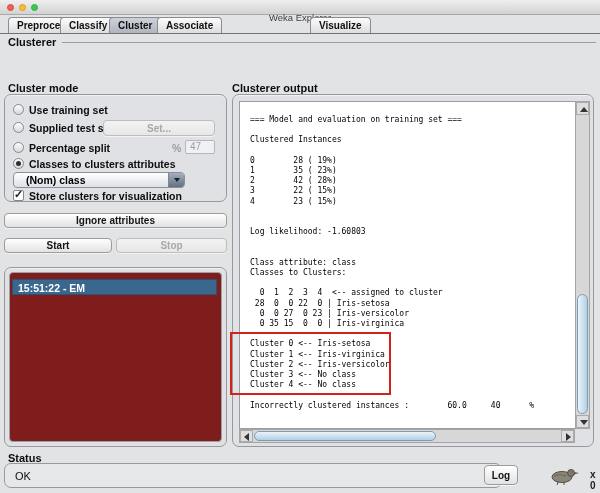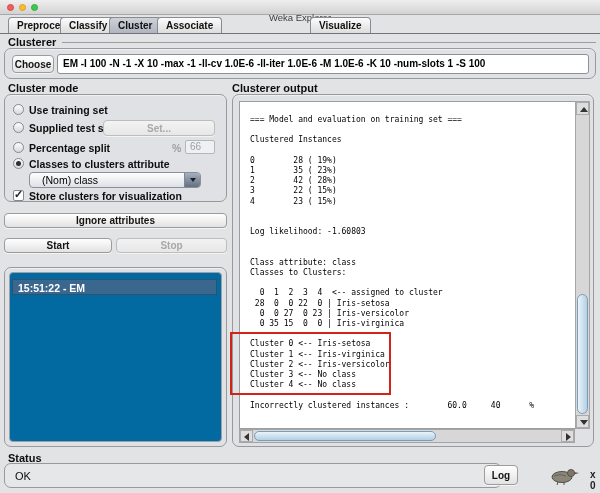--- a/index.html
+++ b/index.html
@@ -54,37 +54,37 @@
   .radio.on::after { content:""; position:absolute; left:2px; top:2px; width:5px; height:5px;
     border-radius:50%; background:#2d2f33; }
   .checkbox { position:absolute; left:8px; top:0; width:11px; height:11px;
     border:1px solid #85888d; border-radius:2px; background:#fff; }
   .checkbox.on::after { content:"\2713"; position:absolute; left:0px; top:-3px;
     font-size:11px; font-weight:bold; color:#24262a; }
   .ctl-label { position:absolute; left:24px; top:0; font-size:10.5px; font-weight:bold; color:#0d0d0d; }
   .gray { color:#9aa0a6; }
 
   
-  .dropdown { position:absolute; left:24px; width:172px; height:16px;
+  .dropdown { position:absolute; left:8px; width:172px; height:16px;
     border:1px solid #8b8f97; border-radius:4px; background:linear-gradient(#fefefe,#dde1e6);
-    font-size:10.5px; font-weight:normal; line-height:14px; }
+    font-size:10.5px; font-weight:bold; line-height:14px; }
   .dropdown .dd-text { position:absolute; left:12px; top:0; }
   .dd-arrow { position:absolute; right:0; top:0; width:16px; height:14px;
     background:linear-gradient(#a6afbc,#627083); border-left:1px solid #7d8694;
     border-radius:0 3px 3px 0; }
   .dd-arrow::after { content:""; position:absolute; left:5px; top:5px;
     border-left:3px solid transparent; border-right:3px solid transparent; border-top:4px solid #16202c; }
 
   
   .mini-field { position:absolute; height:14px; background:#eef0f2; border:1px solid #b3b7bc;
     border-radius:2px; font-size:10px; color:#9aa0a6; line-height:12px; padding-left:4px; }
 
   
   .list-area { position:absolute; left:4px; top:4px; right:4px; bottom:4px;
-    background:#0369a1; border:1px solid #9aa0a6; border-radius:4px; overflow:hidden; }
+    background:#7f1d1d; border:1px solid #9aa0a6; border-radius:4px; overflow:hidden; }
   .list-item.selected { position:absolute; left:2px; top:6px; right:4px; height:16px;
     background:#3a678e; color:#fff; font-size:10.5px; font-weight:bold;
     line-height:16px; padding-left:5px; border:1px solid #2c5272; }
 
   
   .out-white { position:absolute; left:6px; top:6px; width:336px; height:328px;
     background:#fff; border:1px solid #9a9da1; border-right:none; }
   .out-pre { position:absolute; left:10px; top:13px;
     font-family:"DejaVu Sans Mono","Liberation Mono",monospace;
     font-size:8px; line-height:10.2px; color:#000; white-space:pre; }
@@ -136,49 +136,45 @@
     <div class="tab" style="left:60px;">Classify</div>
     <div class="tab selected" style="left:109px;">Cluster</div>
     <div class="tab" style="left:157px;">Associate</div>
     <div class="tab" style="left:303px;margin-left:7px;">Visualize</div>
   </div>
   <div class="tabbar-rule"></div>
 
   <div class="hdr" style="left:8px; top:36px;">Clusterer</div>
   <div class="hdr-rule" style="left:62px; top:42px; width:534px;"></div>
 
-  <div class="panel" style="left:4px; top:48px; width:592px; height:31px;">
-    <button class="btn" style="left:7px; top:6px; width:42px; height:18px;">Choose</button>
-    <div class="scheme-field">EM -I 100 -N -1 -X 10 -max -1 -ll-cv 1.0E-6 -ll-iter 1.0E-6 -M 1.0E-6 -K 10 -num-slots 1 -S 100</div>
-  </div>
 
   <div class="hdr" style="left:8px; top:82px;">Cluster mode</div>
   <div class="panel" style="left:4px; top:94px; width:223px; height:108px;">
 
     <div class="ctl-row" style="top:9px; width:100%;">
       <span class="radio"></span>
       <span class="ctl-label">Use training set</span>
     </div>
 
     <div class="ctl-row" style="top:27px; width:100%;">
       <span class="radio"></span>
       <span class="ctl-label">Supplied test set</span>
       <button class="btn disabled" style="left:98px; top:-2px; width:112px; height:16px;">Set...</button>
     </div>
 
     <div class="ctl-row" style="top:47px; width:100%;">
       <span class="radio"></span>
       <span class="ctl-label">Percentage split</span>
       <span class="ctl-label gray" style="left:167px;">%</span>
-      <div class="mini-field" style="left:180px; top:-2px; width:30px;">66</div>
+      <div class="mini-field" style="left:180px; top:-2px; width:30px;">47</div>
     </div>
 
     <div class="ctl-row" style="top:63px; width:100%;">
       <span class="radio on"></span>
-      <span class="ctl-label">Classes to clusters attribute</span>
+      <span class="ctl-label">Classes to clusters attributes</span>
     </div>
 
     <div class="dropdown" style="top:77px;">
       <span class="dd-text">(Nom) class</span>
       <span class="dd-arrow"></span>
     </div>
 
     <div class="ctl-row" style="top:95px; width:100%;">
       <span class="checkbox on"></span>
       <span class="ctl-label">Store clusters for visualization</span>

